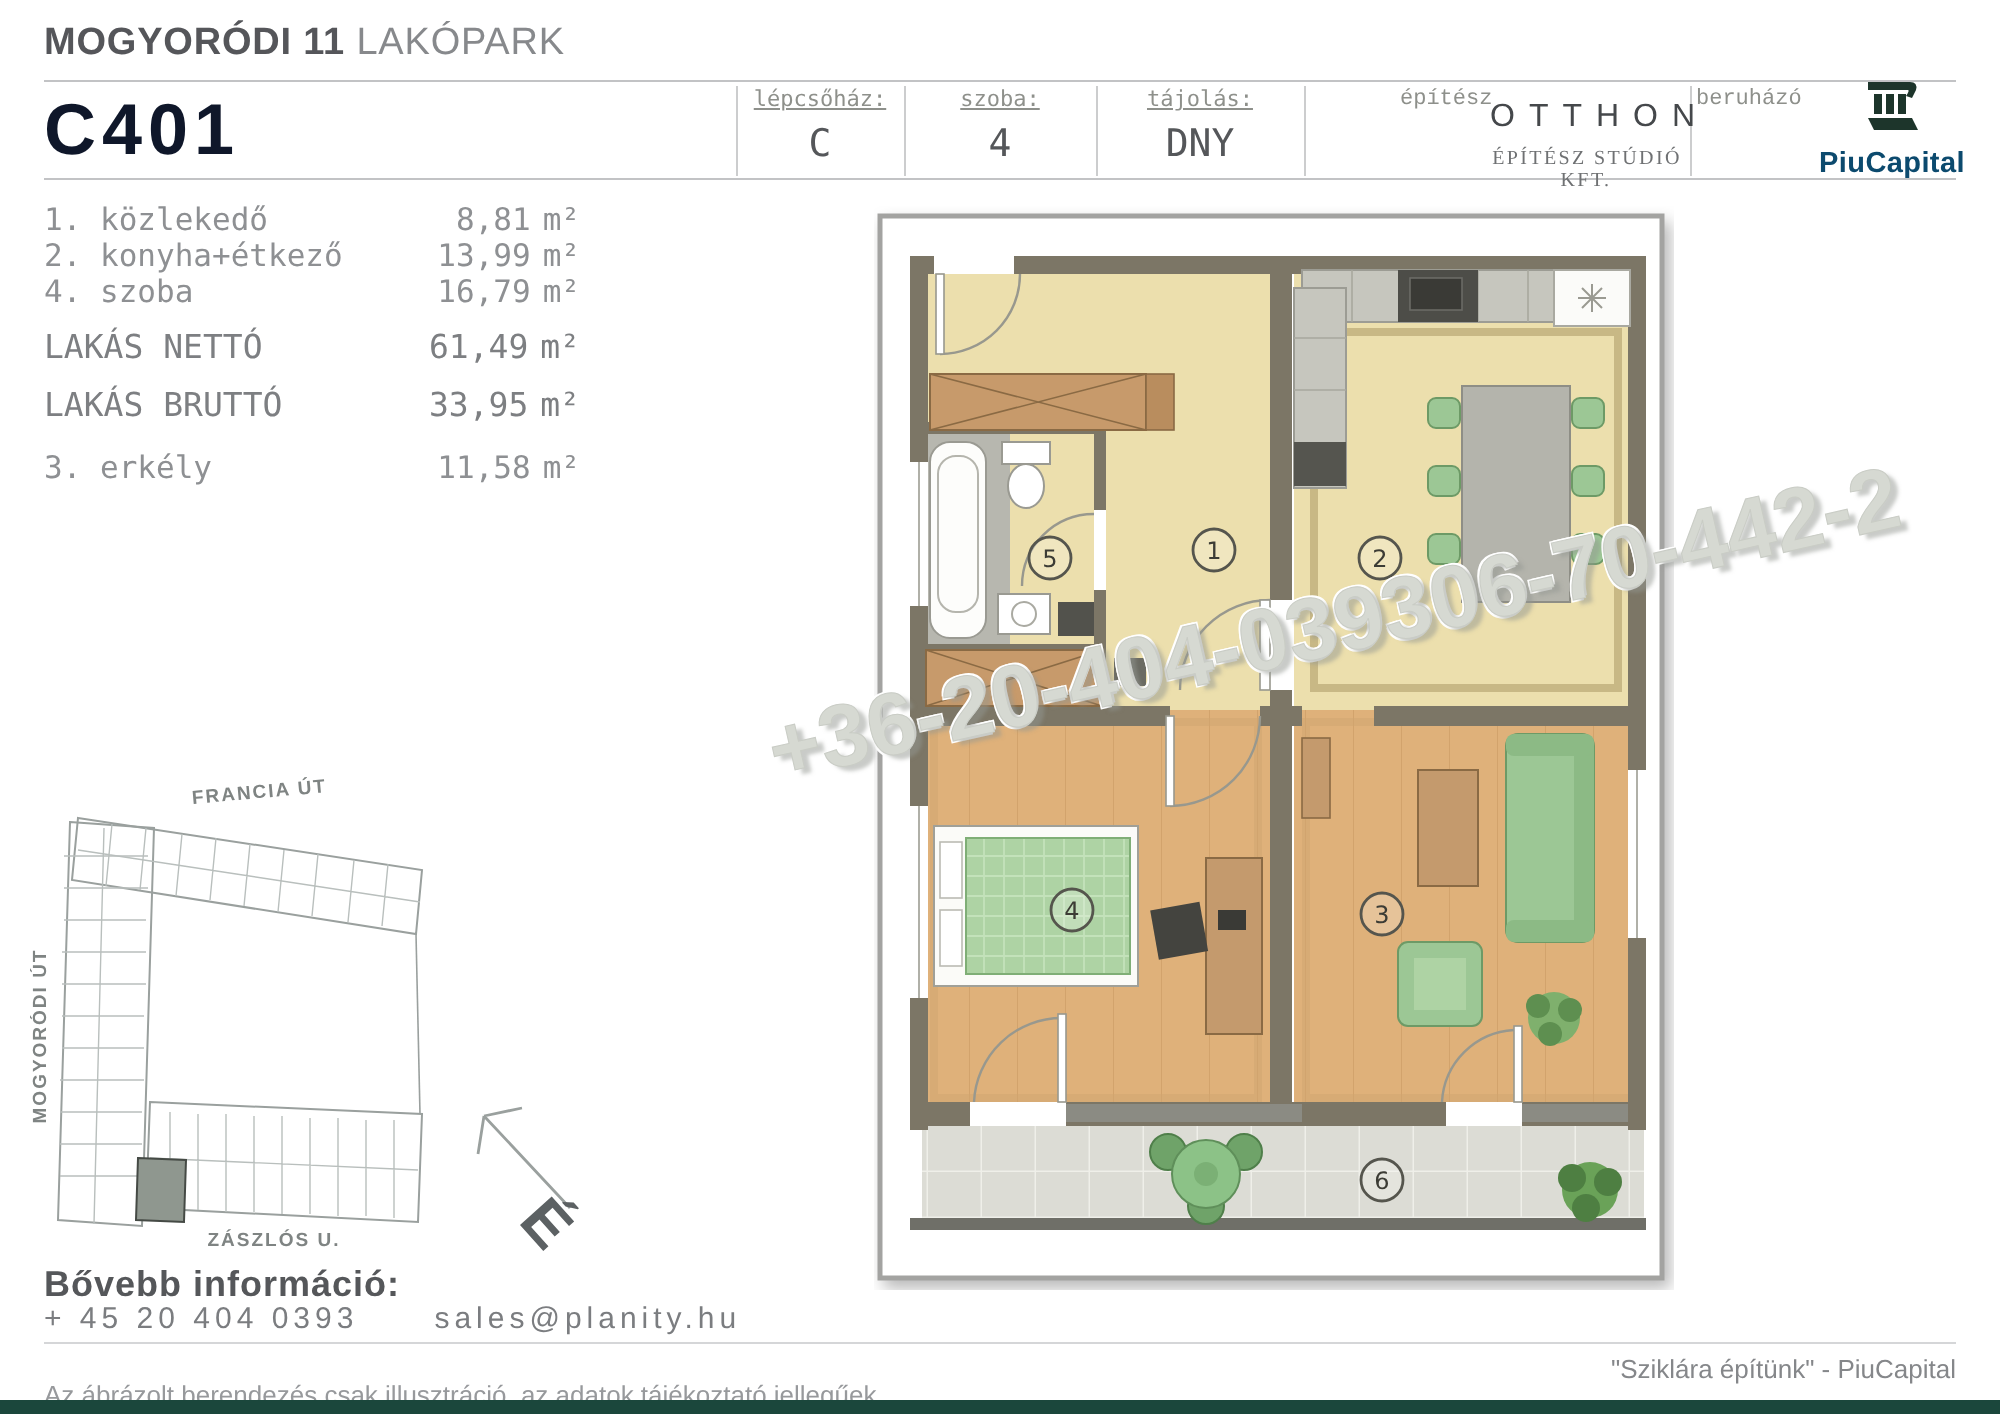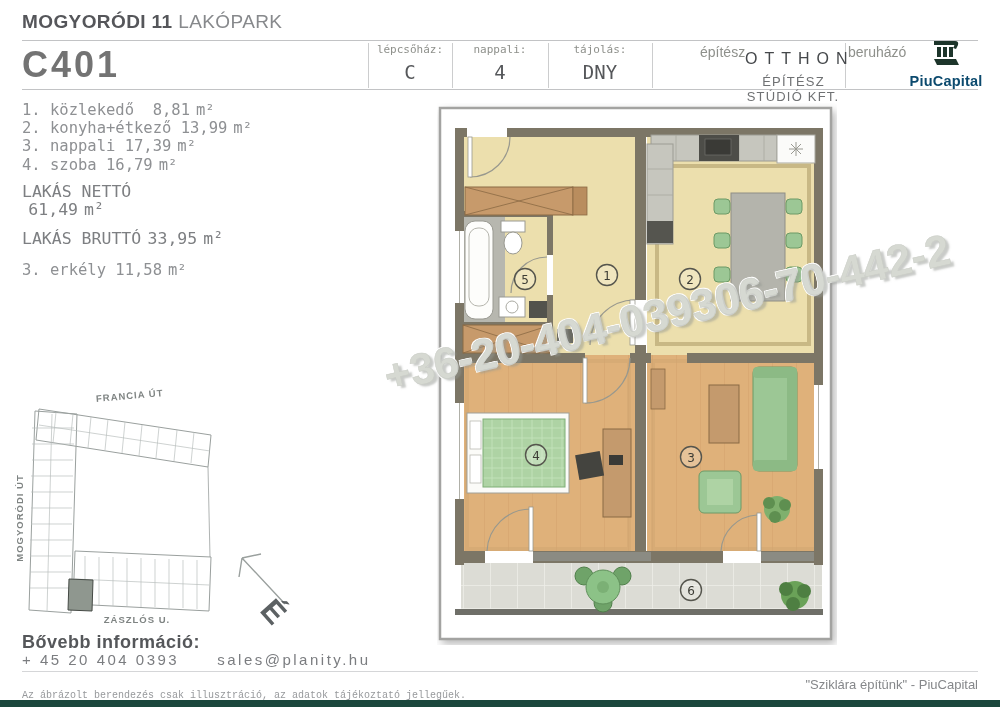--- a/index.html
+++ b/index.html
@@ -5,61 +5,61 @@
   * { margin:0; padding:0; box-sizing:border-box; }
   body { background:#e8e8e8; font-family:"Liberation Sans", sans-serif; }
   .page { position:relative; width:1000px; height:707px; background:#ffffff; overflow:hidden; margin:0 auto; }
 
   
   .title { position:absolute; left:22px; top:11px; font-size:19px; letter-spacing:.4px; }
   .title .bold { font-weight:bold; color:#55565a; }
   .title .light { font-weight:normal; color:#87898c; }
   .hline { position:absolute; left:22px; right:22px; height:0; border-top:1.5px solid #c2c3c5; }
   .hl1 { top:40px; } .hl2 { top:89px; }
-  .unit-code { position:absolute; left:22px; top:44px; font-size:36px; font-weight:bold; letter-spacing:3px; color:#737373; }
+  .unit-code { position:absolute; left:22px; top:44px; font-size:36px; font-weight:bold; letter-spacing:3px; color:#0f172a; }
 
   .vdiv { position:absolute; top:43px; height:45px; width:0; border-left:1px solid #cccdce; }
   .hcell { position:absolute; top:43px; height:46px; text-align:center; font-family:"DejaVu Sans Mono", monospace; }
-  .hcell .lbl { font-size:11px; color:#8e908b; display:block; }
+  .hcell .lbl { font-size:11px; color:#8e908b; display:block;text-decoration:underline; }
   .hcell .val { font-size:19px; color:#55575a; display:block; margin-top:5px; }
-  .mono-lbl { position:absolute; font-family:Liberation Sans, sans-serif; font-size:14px; color:#8e908b; }
+  .mono-lbl { position:absolute; font-family:Liberation Mono, monospace; font-size:11px; color:#8e908b; }
   .otthon { position:absolute; left:738px; top:50px; width:110px; text-align:center; }
   .otthon .name { font-size:16px; letter-spacing:7px; color:#45484b; text-indent:7px; }
-  .otthon .sub { font-size:13px; letter-spacing:1.2px; color:#6f7173; margin-top:6px; text-indent:1px; }
+  .otthon .sub { font-size:10px; letter-spacing:1.2px; color:#6f7173; margin-top:6px; text-indent:1px;font-family:Liberation Serif, serif; }
   .piu { position:absolute; left:898px; top:40px; width:96px; text-align:center; }
   .piu .name { font-size:14.5px; font-weight:bold; color:#0c4a6e; margin-top:2px; letter-spacing:.2px; }
 
   
   .room-list { position:absolute; left:22px; top:101px; width:268px; font-family:"DejaVu Sans Mono", monospace; color:#8e9093; }
-  .room-row { display:flex; font-size:15.5px; line-height:18.2px; }
+  .room-row { display:flex; justify-content:space-between; font-size:15.5px; line-height:18.2px; }
   .room-row .val { display:inline-block; width:56px; text-align:right; }
   .room-row .unit { display:inline-block; margin-left:6px; }
   .room-row.total { font-size:16.5px; color:#7d7f82; }
-  .room-row.net { margin-top:9px;flex-direction:column; }
+  .room-row.net { margin-top:9px; }
   .room-row.gross { margin-top:11px; }
   .room-row.balcony { margin-top:13px; }
 
   
   .site-svg { position:absolute; left:15px; top:383px; }
   .compass-svg { position:absolute; left:222px; top:538px; }
   .plan-svg { position:absolute; left:437px; top:103px; z-index:1; }
   .sheet-shadow { filter: drop-shadow(3px 4px 4px rgba(0,0,0,0.28)); }
 
   .watermark { position:absolute; left:385px; top:352px; z-index:2; white-space:nowrap;
     font-size:44px; font-weight:bold; letter-spacing:0px; color:#d6d9d2;
     -webkit-text-stroke:.5px #c9ccc5;
     text-shadow: 3px 3px 2px rgba(148,152,145,.5), -1px -1px 0 #ffffff, 1px -1px 0 #ffffff, -1px 1px 0 #ffffff;
     transform: rotate(-12.8deg); transform-origin: 0 50%; pointer-events:none; }
 
   
   .contact-heading { position:absolute; left:22px; top:632px; font-size:18px; font-weight:bold; color:#55575a; letter-spacing:.5px; }
   .contact-line { position:absolute; left:22px; top:651px; font-size:15px; color:#7b7d80; letter-spacing:2.5px; }
   .contact-line .email { margin-left:38px;text-align:center; }
   .hl3 { top:671px; border-top:1px solid #d5d6d8; }
-  .disclaimer { position:absolute; left:22px; top:690px; font-size:10px; color:#97999c;font-family:Liberation Mono, monospace; }
+  .disclaimer { position:absolute; left:22px; top:690px; font-size:13px; color:#97999c; }
   .slogan { position:absolute; right:22px; top:677px; font-size:13px; color:#85878a; }
   .bottom-bar { position:absolute; left:0; right:0; bottom:0; height:7px; background:#1b473c; }
 </style>
 </head>
 <body>
 
 <div class="page">
 
   <div class="title">
     <span class="bold">MOGYORÓDI 11</span>
@@ -73,21 +73,21 @@
   <div class="vdiv" style="left:452px"></div>
   <div class="vdiv" style="left:548px"></div>
   <div class="vdiv" style="left:652px"></div>
   <div class="vdiv" style="left:845px"></div>
 
   <div class="hcell" style="left:368px;width:84px">
     <span class="lbl">lépcsőház:</span>
     <span class="val">C</span>
   </div>
   <div class="hcell" style="left:452px;width:96px">
-    <span class="lbl">nappali:</span>
+    <span class="lbl">szoba:</span>
     <span class="val">4</span>
   </div>
   <div class="hcell" style="left:548px;width:104px">
     <span class="lbl">tájolás:</span>
     <span class="val">DNY</span>
   </div>
   <div class="mono-lbl" style="left:700px;top:44px">építész</div>
   <div class="otthon">
     <div class="name">OTTHON</div>
     <div class="sub">ÉPÍTÉSZ STÚDIÓ KFT.</div>
@@ -107,24 +107,20 @@
   </div>
 
   <div class="room-list">
     <div class="room-row">
         <span>1. közlekedő</span>
         <span><span class="val">8,81</span><span class="unit">m²</span></span>
       </div>
     <div class="room-row">
         <span>2. konyha+étkező</span>
         <span><span class="val">13,99</span><span class="unit">m²</span></span>
-      </div>
-    <div class="room-row">
-        <span>3. nappali</span>
-        <span><span class="val">17,39</span><span class="unit">m²</span></span>
       </div>
     <div class="room-row">
         <span>4. szoba</span>
         <span><span class="val">16,79</span><span class="unit">m²</span></span>
       </div>
     <div class="room-row total net">
         <span>LAKÁS NETTÓ</span>
         <span><span class="val">61,49</span><span class="unit">m²</span></span>
       </div>
     <div class="room-row total gross">

